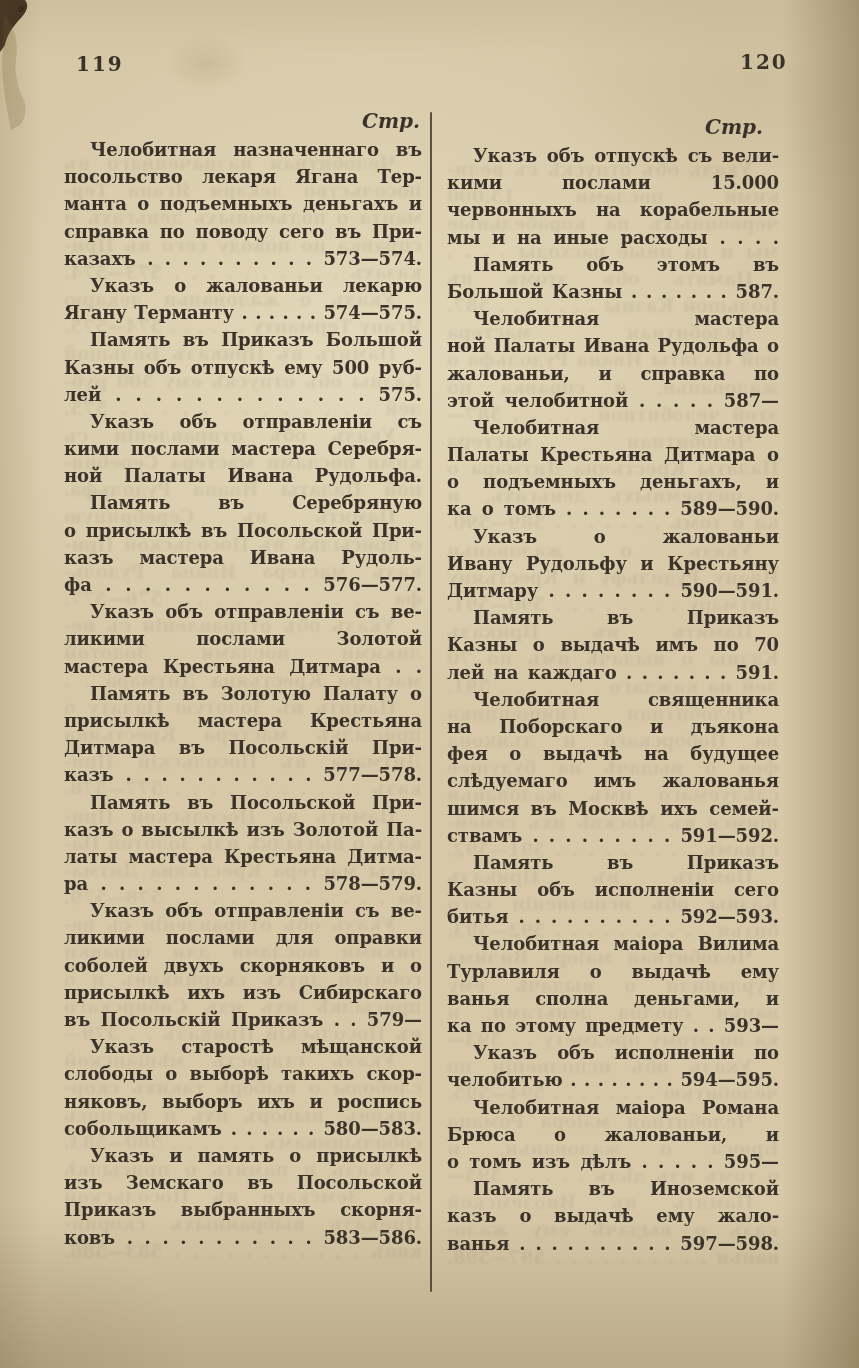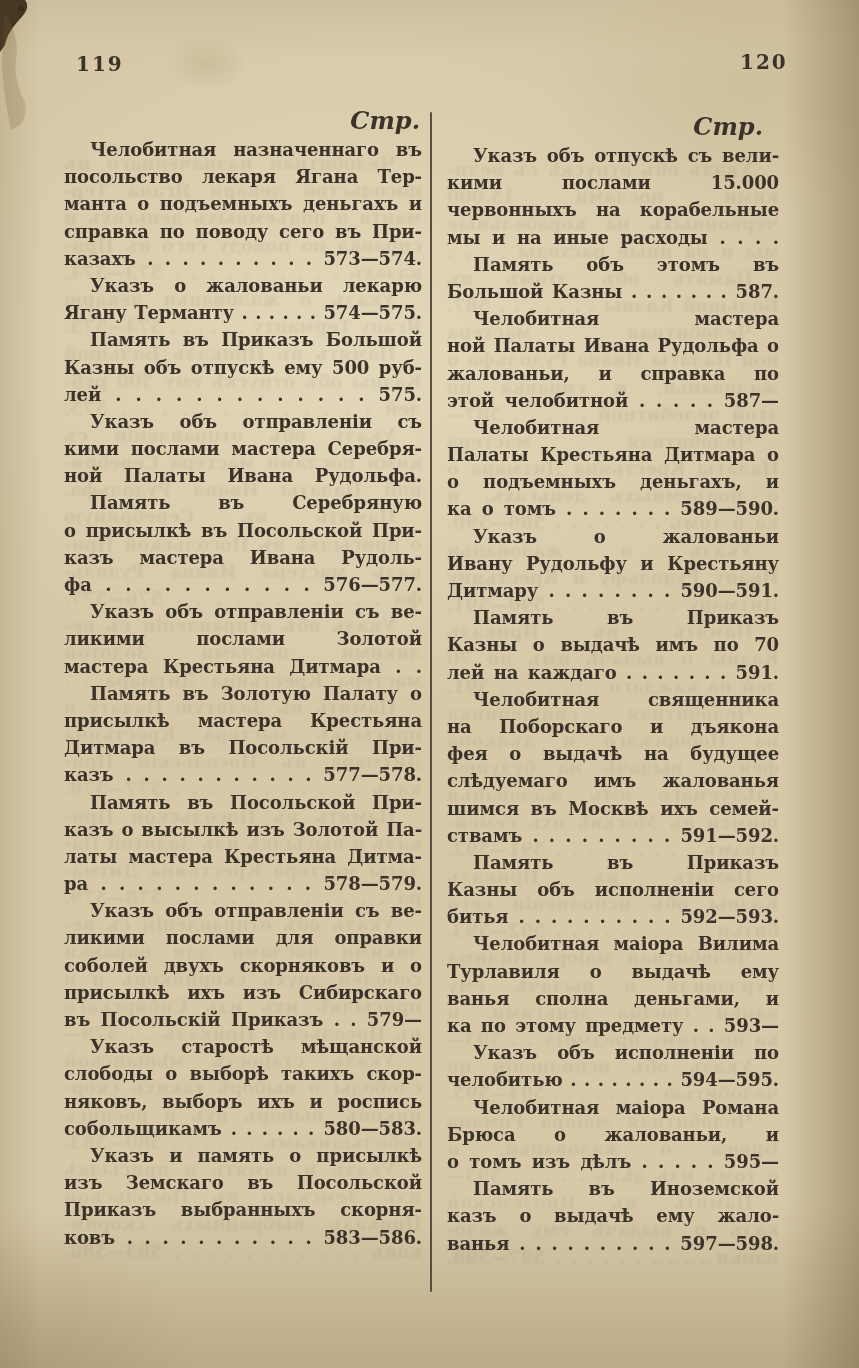--- a/index.html
+++ b/index.html
@@ -38,21 +38,21 @@
     left: 430px; top: 112px;
     width: 2px; height: 1180px;
     background: rgba(62,50,38,0.82);
     border-radius: 1px;
   }
   .col { position: absolute; }
   .colL { left: 64px;  top: 106px; width: 358px; }
   .colR { left: 447px; top: 112px; width: 332px; }
   .colhead {
     font-style: italic;
-    font-size: 24px; font-weight: bold;
+    font-size: 20px; font-weight: bold;
     text-align: right;
     height: 30px; line-height: 30px;
     position: relative; z-index: 2;
   }
   .colL .colhead { padding-right: 2px; }
   .colR .colhead { padding-right: 16px; }
   .entries { position: relative; z-index: 2; }
   .line {
     font-size: 18px; font-weight: bold;
     letter-spacing: -0.1px; word-spacing: 1px;

